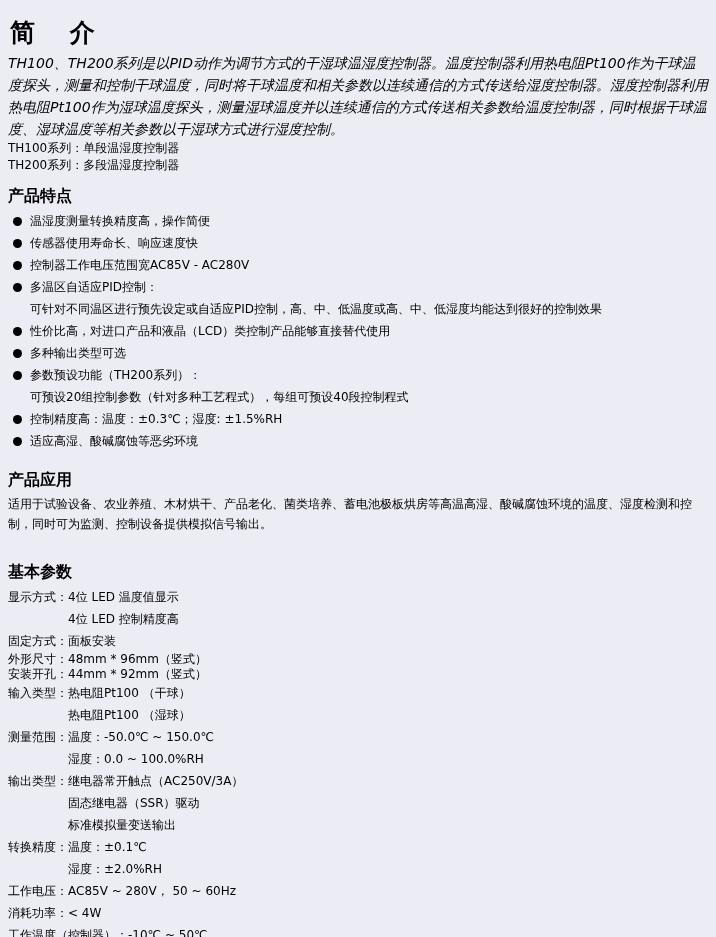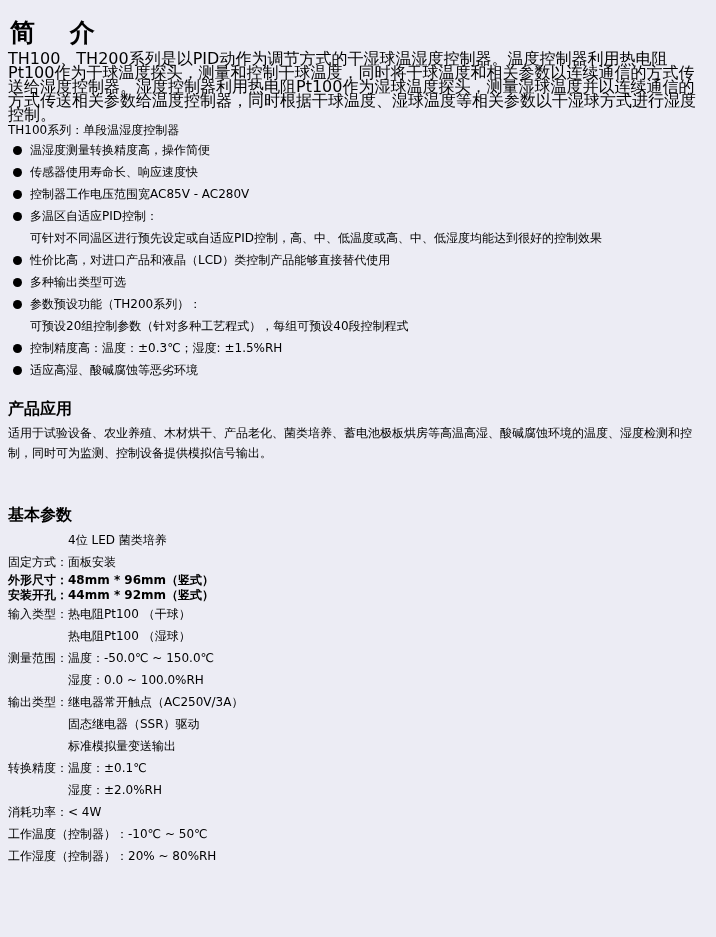--- a/index.html
+++ b/index.html
@@ -26,24 +26,25 @@
     white-space: pre; 
   }
   h2.section-heading {
     font-size: 16px;
     line-height: 20px;
     font-weight: bold;
     margin: 0;
   }
   h2.features-heading { margin: 12px 0 4px 0; }
   h2.applications-heading { margin: 18px 0 4px 0; }
-  h2.specs-heading { margin: 42px 0 4px 0; }
+  h2.specs-heading { margin: 28px 0 4px 0; }
   .intro-paragraph {
-    font-size: 16px;
-    line-height: 14px;
+    font-size: 14px;
+    line-height: 22px;
+    font-style: italic;
   }
   .series-line {
     font-size: 12px;
     line-height: 17px;
   }
   .feature-item {
     position: relative;
     font-size: 12px;
     line-height: 22px;
     padding-left: 22px;
@@ -58,36 +59,38 @@
     background: #000000;
   }
   .app-paragraph {
     font-size: 12px;
     line-height: 20px;
   }
   .spec-line {
     font-size: 12px;
     line-height: 22px;
   }
-  .spec-line.tight { line-height: 15px; font-weight: bold; }
+  .spec-line.tight { line-height: 15px; }
   .spec-line.indent { padding-left: 60px; }
 </style>
 </head>
 <body>
 
 <div class="page">
 
   <h1 class="doc-title">简    介</h1>
 
   <div class="intro-paragraph">TH100、TH200系列是以PID动作为调节方式的干湿球温湿度控制器。温度控制器利用热电阻Pt100作为干球温度探头，测量和控制干球温度，同时将干球温度和相关参数以连续通信的方式传送给湿度控制器。湿度控制器利用热电阻Pt100作为湿球温度探头，测量湿球温度并以连续通信的方式传送相关参数给温度控制器，同时根据干球温度、湿球温度等相关参数以干湿球方式进行湿度控制。</div>
 
   <div id="series-list">
       <div class="series-line">TH100系列：单段温湿度控制器</div>
+      <div class="series-line">TH200系列：多段温湿度控制器</div>
     </div>
 
+  <h2 class="section-heading features-heading">产品特点</h2>
 
   <div id="features-list">
       <div class="feature-item"><span class="bullet"></span><span class="feature-text">温湿度测量转换精度高，操作简便</span></div>
       <div class="feature-item"><span class="bullet"></span><span class="feature-text">传感器使用寿命长、响应速度快</span></div>
       <div class="feature-item"><span class="bullet"></span><span class="feature-text">控制器工作电压范围宽AC85V - AC280V</span></div>
       <div class="feature-item"><span class="bullet"></span><span class="feature-text">多温区自适应PID控制：</span></div>
       <div class="feature-item"><span class="feature-text">可针对不同温区进行预先设定或自适应PID控制，高、中、低温度或高、中、低湿度均能达到很好的控制效果</span></div>
       <div class="feature-item"><span class="bullet"></span><span class="feature-text">性价比高，对进口产品和液晶（LCD）类控制产品能够直接替代使用</span></div>
       <div class="feature-item"><span class="bullet"></span><span class="feature-text">多种输出类型可选</span></div>
       <div class="feature-item"><span class="bullet"></span><span class="feature-text">参数预设功能（TH200系列）：</span></div>
@@ -96,31 +99,33 @@
       <div class="feature-item"><span class="bullet"></span><span class="feature-text">适应高湿、酸碱腐蚀等恶劣环境</span></div>
     </div>
 
   <h2 class="section-heading applications-heading">产品应用</h2>
 
   <div class="app-paragraph">适用于试验设备、农业养殖、木材烘干、产品老化、菌类培养、蓄电池极板烘房等高温高湿、酸碱腐蚀环境的温度、湿度检测和控制，同时可为监测、控制设备提供模拟信号输出。</div>
 
   <h2 class="section-heading specs-heading">基本参数</h2>
 
   <div id="specs-list">
-      <div class="spec-line indent">4位 LED 菌类培养</div>
+      <div class="spec-line">显示方式：4位 LED 温度值显示</div>
+      <div class="spec-line indent">4位 LED 控制精度高</div>
       <div class="spec-line">固定方式：面板安装</div>
       <div class="spec-line tight">外形尺寸：48mm * 96mm（竖式）</div>
       <div class="spec-line tight">安装开孔：44mm * 92mm（竖式）</div>
       <div class="spec-line">输入类型：热电阻Pt100 （干球）</div>
       <div class="spec-line indent">热电阻Pt100 （湿球）</div>
       <div class="spec-line">测量范围：温度：-50.0℃ ~ 150.0℃</div>
       <div class="spec-line indent">湿度：0.0 ~ 100.0%RH</div>
       <div class="spec-line">输出类型：继电器常开触点（AC250V/3A）</div>
       <div class="spec-line indent">固态继电器（SSR）驱动</div>
       <div class="spec-line indent">标准模拟量变送输出</div>
       <div class="spec-line">转换精度：温度：±0.1℃</div>
       <div class="spec-line indent">湿度：±2.0%RH</div>
+      <div class="spec-line">工作电压：AC85V ~ 280V， 50 ~ 60Hz</div>
       <div class="spec-line">消耗功率：&lt; 4W</div>
       <div class="spec-line">工作温度（控制器）：-10℃ ~ 50℃</div>
       <div class="spec-line">工作湿度（控制器）：20% ~ 80%RH</div>
     </div>
 
 </div>
 
 </body></html>

